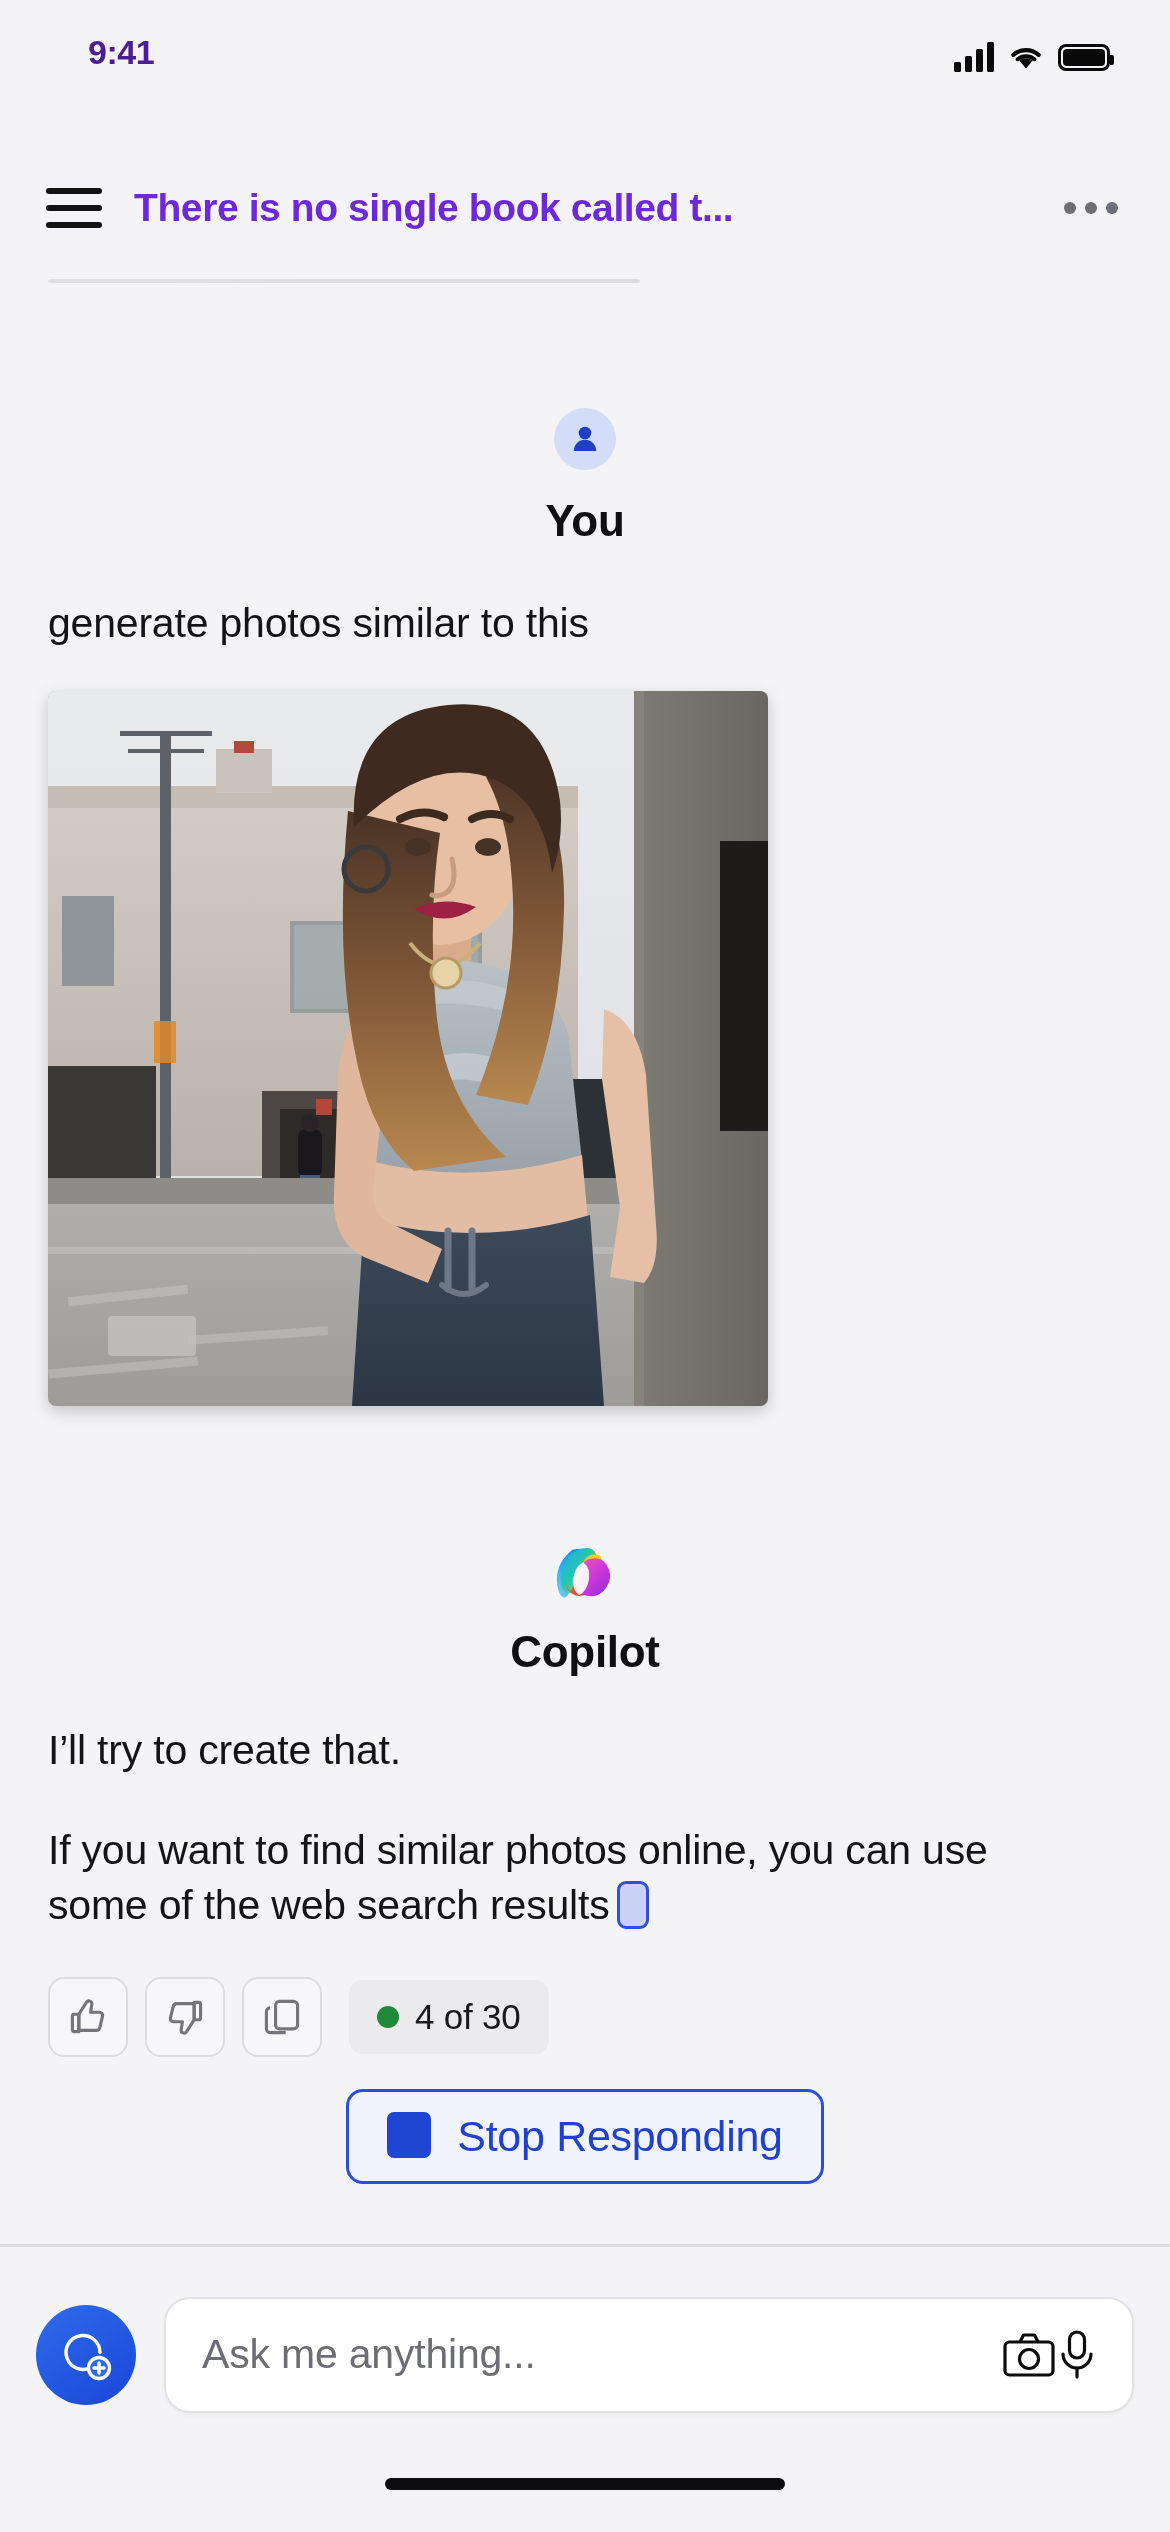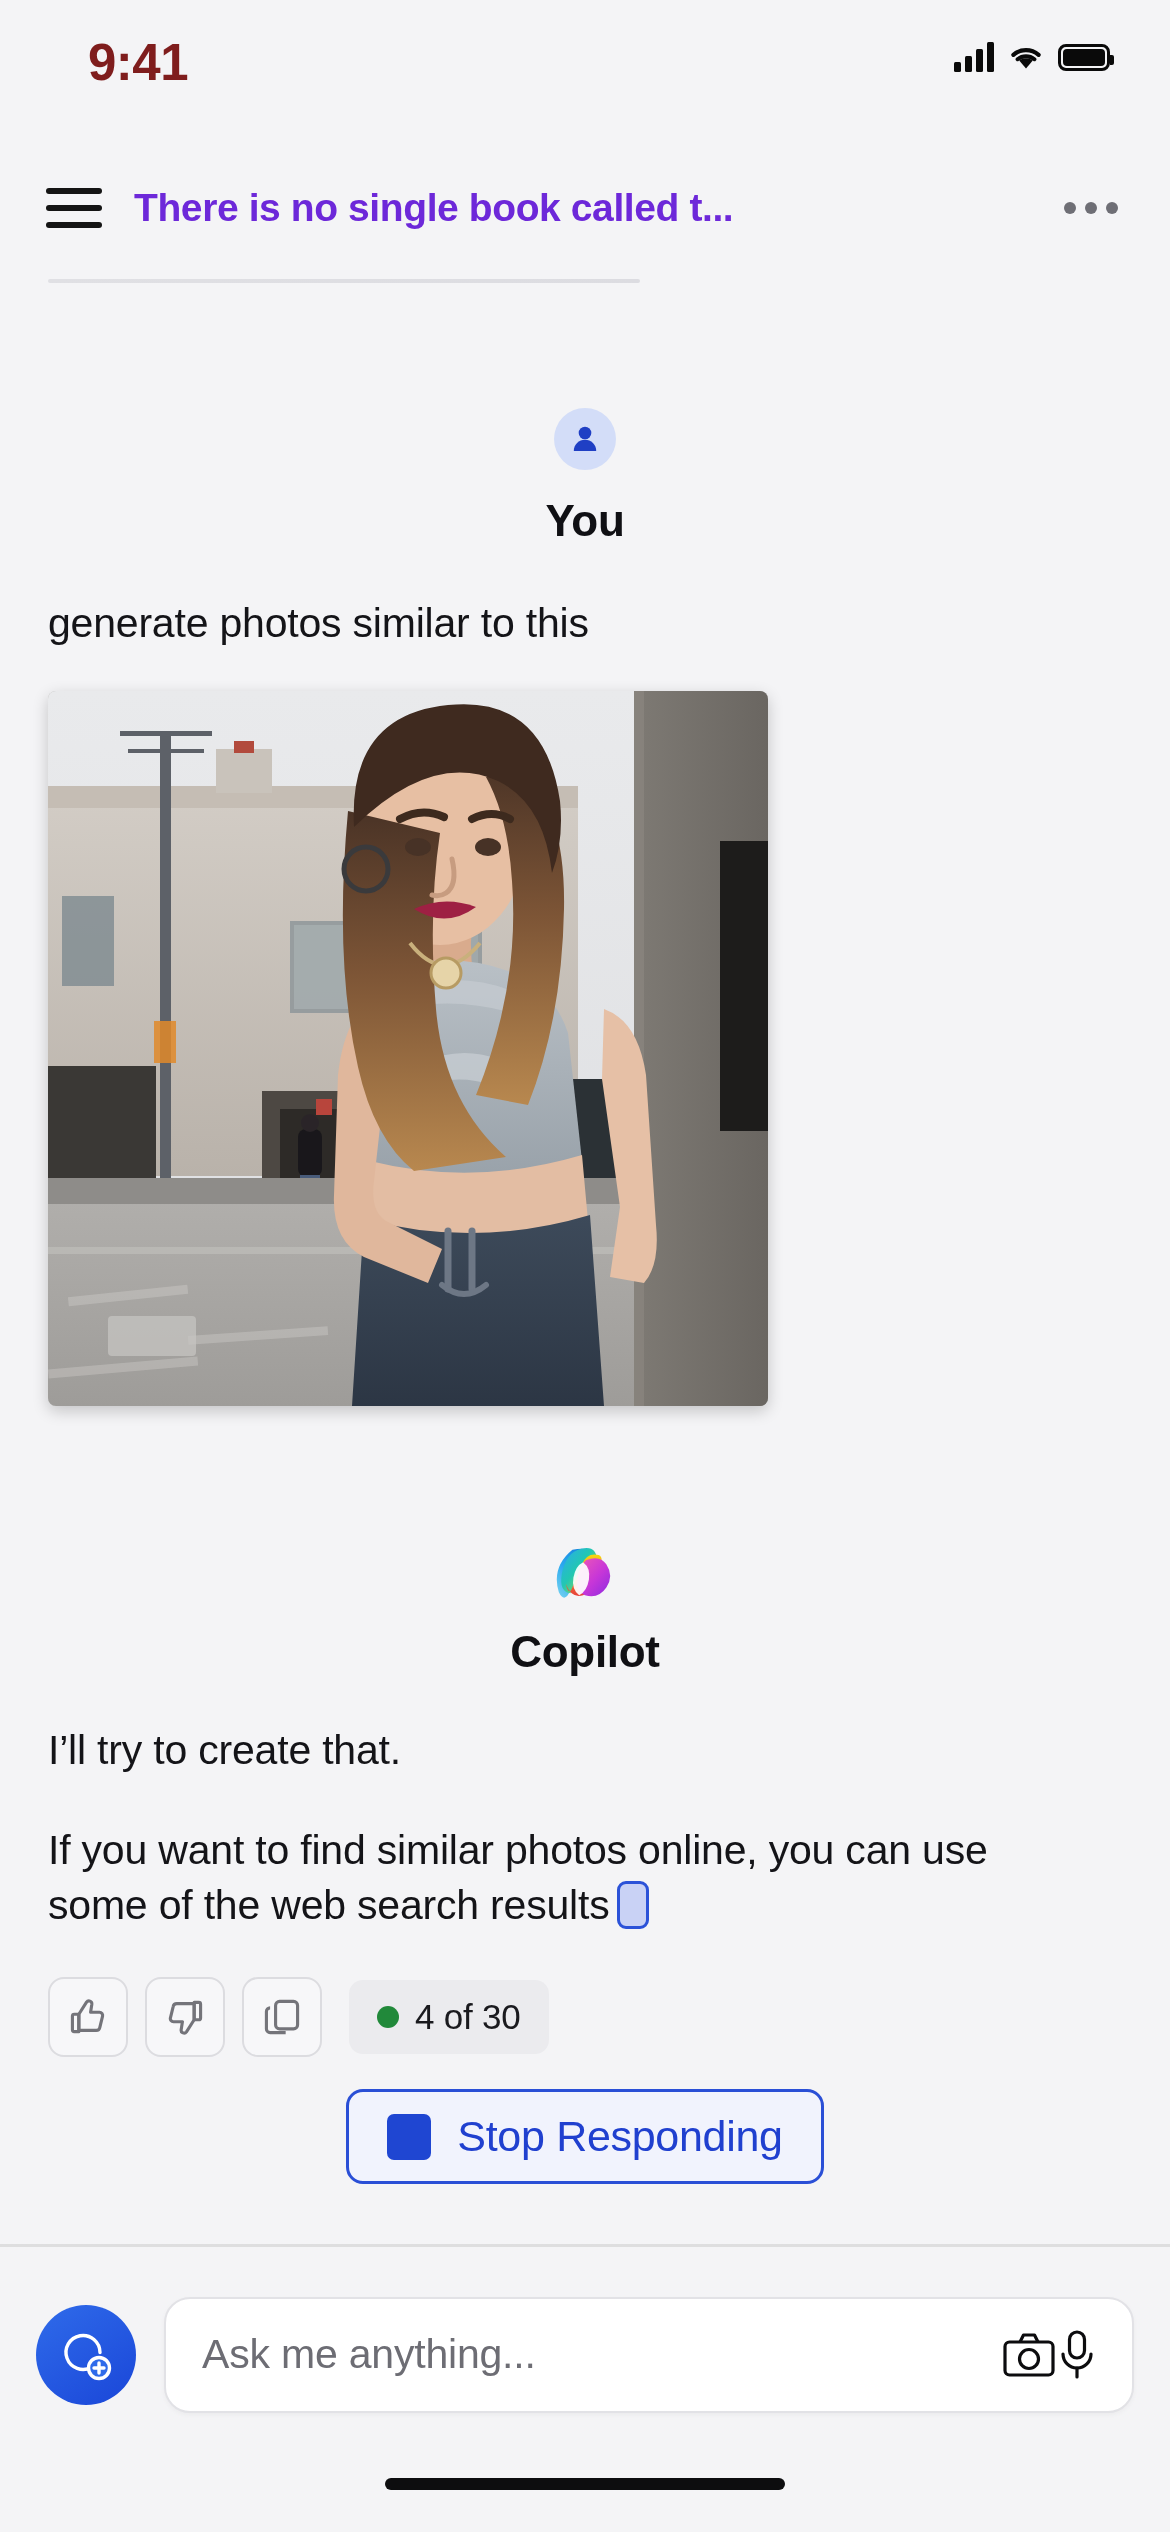--- a/index.html
+++ b/index.html
@@ -8,21 +8,21 @@
     background:#f4f4f6;
     font-family:"Liberation Sans", sans-serif;
     overflow:hidden;
   }
   .phone { position:relative; width:1170px; height:2532px; background:#f4f4f6; display:flex; flex-direction:column; }
 
   
   .statusbar { height:150px; flex:0 0 150px; position:relative; }
   .sb-time {
     position:absolute; left:88px; top:33px;
-    font-size:51px; font-weight:700; color:#7f1d1d;
+    font-size:34px; font-weight:700; color:#4c1d95;
     letter-spacing:-0.5px;
   }
   .sb-right { position:absolute; right:60px; top:42px; display:flex; align-items:center; gap:14px; }
   .sig { display:flex; align-items:flex-end; gap:4px; height:30px; }
   .sig i { display:block; width:7px; background:#0a0a0a; border-radius:1.5px; }
   .sig i:nth-child(1){ height:10px; }
   .sig i:nth-child(2){ height:16px; }
   .sig i:nth-child(3){ height:23px; }
   .sig i:nth-child(4){ height:30px; }
   .wifi { width:36px; height:28px; }
@@ -84,21 +84,21 @@
   .counter {
     height:74px; padding:0 28px; border-radius:14px; background:#ebebee;
     display:flex; align-items:center; gap:16px; margin-left:10px;
   }
   .dot { width:22px; height:22px; border-radius:50%; background:#21893a; flex:0 0 auto; }
   .counter-txt { font-size:35px; color:#1a1a1e; letter-spacing:-0.2px; }
 
   
   .stop-wrap { display:flex; justify-content:center; margin-top:32px; }
   .stop-btn {
-    display:inline-flex; align-items:center; gap:26px;
+    display:inline-flex; gap:26px;
     border:3px solid #2a4fd6; border-radius:17px; background:#f1f3fd;
     padding:20px 38px; cursor:pointer;
   }
   .stop-sq { width:44px; height:46px; background:#1f46d2; border-radius:7px; flex:0 0 auto; }
   .stop-lbl { font-size:43px; color:#2040cf; letter-spacing:-0.3px; }
 
   
   .divider { height:3px; background:#dededf; flex:0 0 auto; }
   .bottombar { flex:0 0 auto; height:215px; display:flex; align-items:center; padding:0 36px; gap:28px; }
   .newchat {

